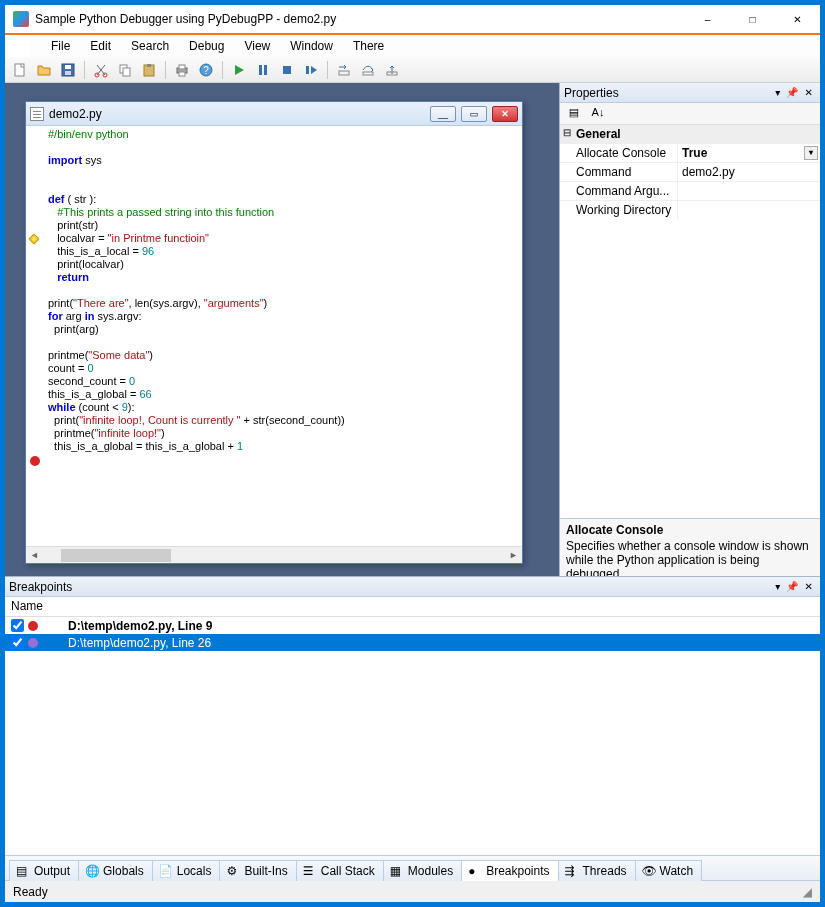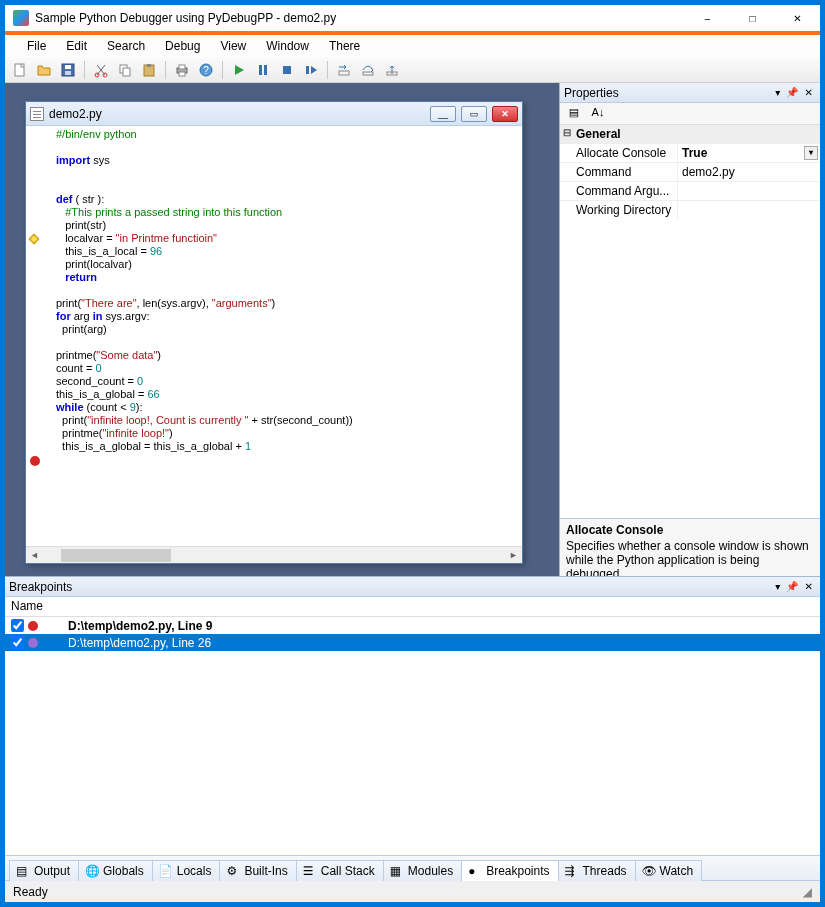--- a/index.html
+++ b/index.html
@@ -20,39 +20,40 @@
     display: flex;
     flex-direction: column;
     border: 1px solid #0078d7;
   }
   
   .titlebar {
     height: 30px;
     display: flex;
     align-items: center;
     background: #fff;
-    border-bottom: 4px solid #f97316;
+    border-bottom: 2px solid #f97316;
   }
   .titlebar .appicon {
     width: 16px; height: 16px; margin: 0 6px 0 8px;
     background: linear-gradient(135deg,#4caf50,#2196f3,#f44336);
     border-radius: 2px;
   }
   .titlebar .title { flex: 1; font-size: 12px; color: #000; }
   .titlebar .winbtn {
     width: 45px; height: 30px; display:flex;align-items:center;justify-content:center;
     font-family: "Segoe UI Symbol", sans-serif; font-size: 10px;
   }
   
   .menubar {
     height: 22px;
     display: flex;
     align-items: center;
     padding: 0 12px;
     background: #fdfdfd;
+    margin-left: 24px;
   }
   .menubar .mi { padding: 2px 10px; cursor:default;}
   
   .toolbar {
     height: 26px;
     display:flex;
     align-items:center;
     padding: 0 4px;
     gap: 2px;
     border-bottom: 1px solid #d0d0d0;
@@ -101,21 +102,21 @@
   .childbtns{display:flex;gap:5px;}
   .cbtn{width:26px;height:16px;border:1px solid #7a94ba;border-radius:2px;display:flex;align-items:center;justify-content:center;font-size:9px;background:linear-gradient(#f6f9fd,#dde8f6);}
   .cbtn.red{background:linear-gradient(#f08080,#d43434);border-color:#a02020;color:#fff;font-weight:bold;}
   .editor {
     height: 420px;
     overflow: auto;
     font-family: Verdana, "Segoe UI", sans-serif;
     font-size: 11px;
     line-height: 13px;
     position:relative;
-    padding: 2px 0 2px 8px;
+    padding: 2px 0 2px 0;
   }
   .gutter{position:absolute;left:0;top:2px;width:18px;}
   .bpmark{width:10px;height:10px;border-radius:50%;background:#d72626;margin:1.5px auto;position:absolute;left:4px;}
   .bpmark.yellow{background:radial-gradient(#ffe25a 40%,#e2b400 80%);border:1px solid #c89b00;transform:rotate(45deg);border-radius:1px;width:8px;height:8px;}
   .codeline{padding-left:22px;white-space:pre;}
   .c-comment{color:#008000;}
   .c-kw{color:#0000d0;font-weight:bold;}
   .c-str{color:#a31515;}
   .c-num{color:#008080;}
   .hscroll{height:17px;border-top:1px solid #ddd;display:flex;align-items:center;background:#f0f0f0;}

